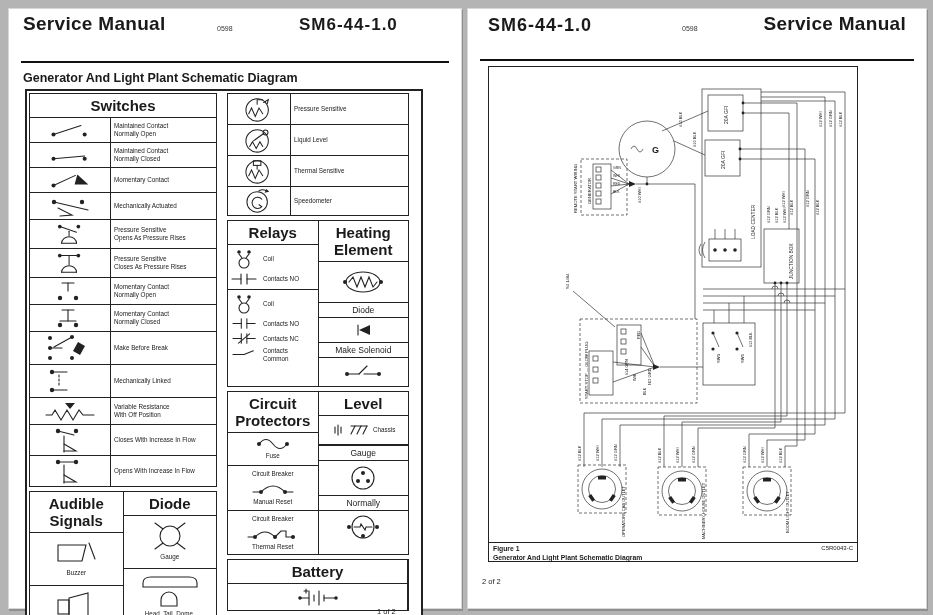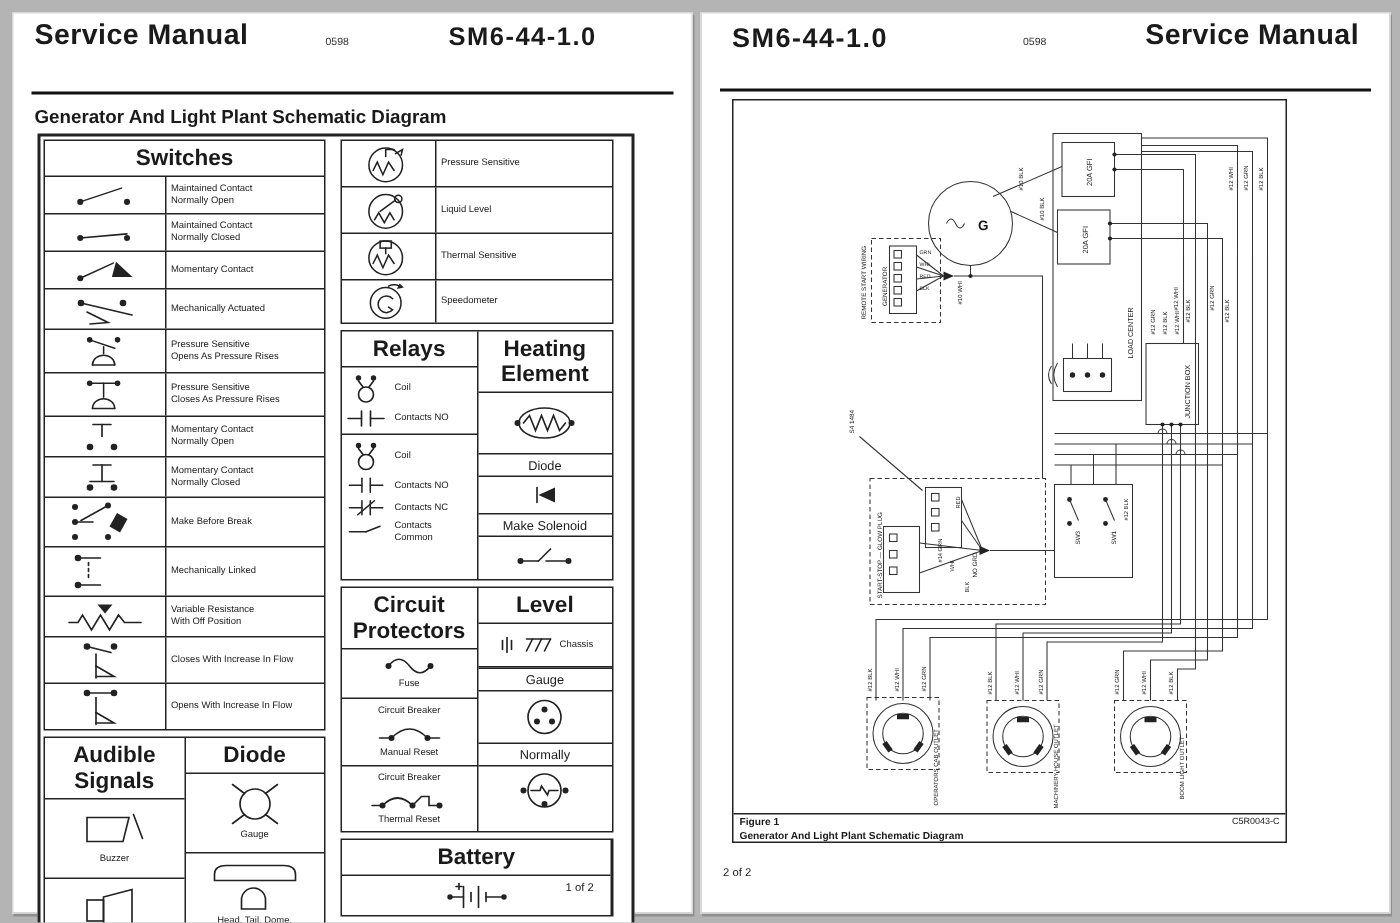--- a/index.html
+++ b/index.html
@@ -505,21 +505,21 @@
                   </svg>
               </div>
             </div>
           </div>
         </div>
       </div>
     </div>
 
   </div>
 
-  <div class="pageno" style="left:368px;top:578px;">1 of 2</div>
+  <div class="pageno" style="left:368px;top:598px;">1 of 2</div>
 </div>
 
 <div class="page" id="pageR">
   <div class="hdr">
     <span class="doc" style="position:absolute;left:8px;top:2px;font-size:18px;">SM6-44-1.0</span>
     <span class="code" style="position:absolute;left:202px;top:12px;">0598</span>
     <span class="big" style="position:absolute;right:8px;top:0;">Service Manual</span>
   </div>
   <div class="hrule" style="top:50px;"></div>
 

